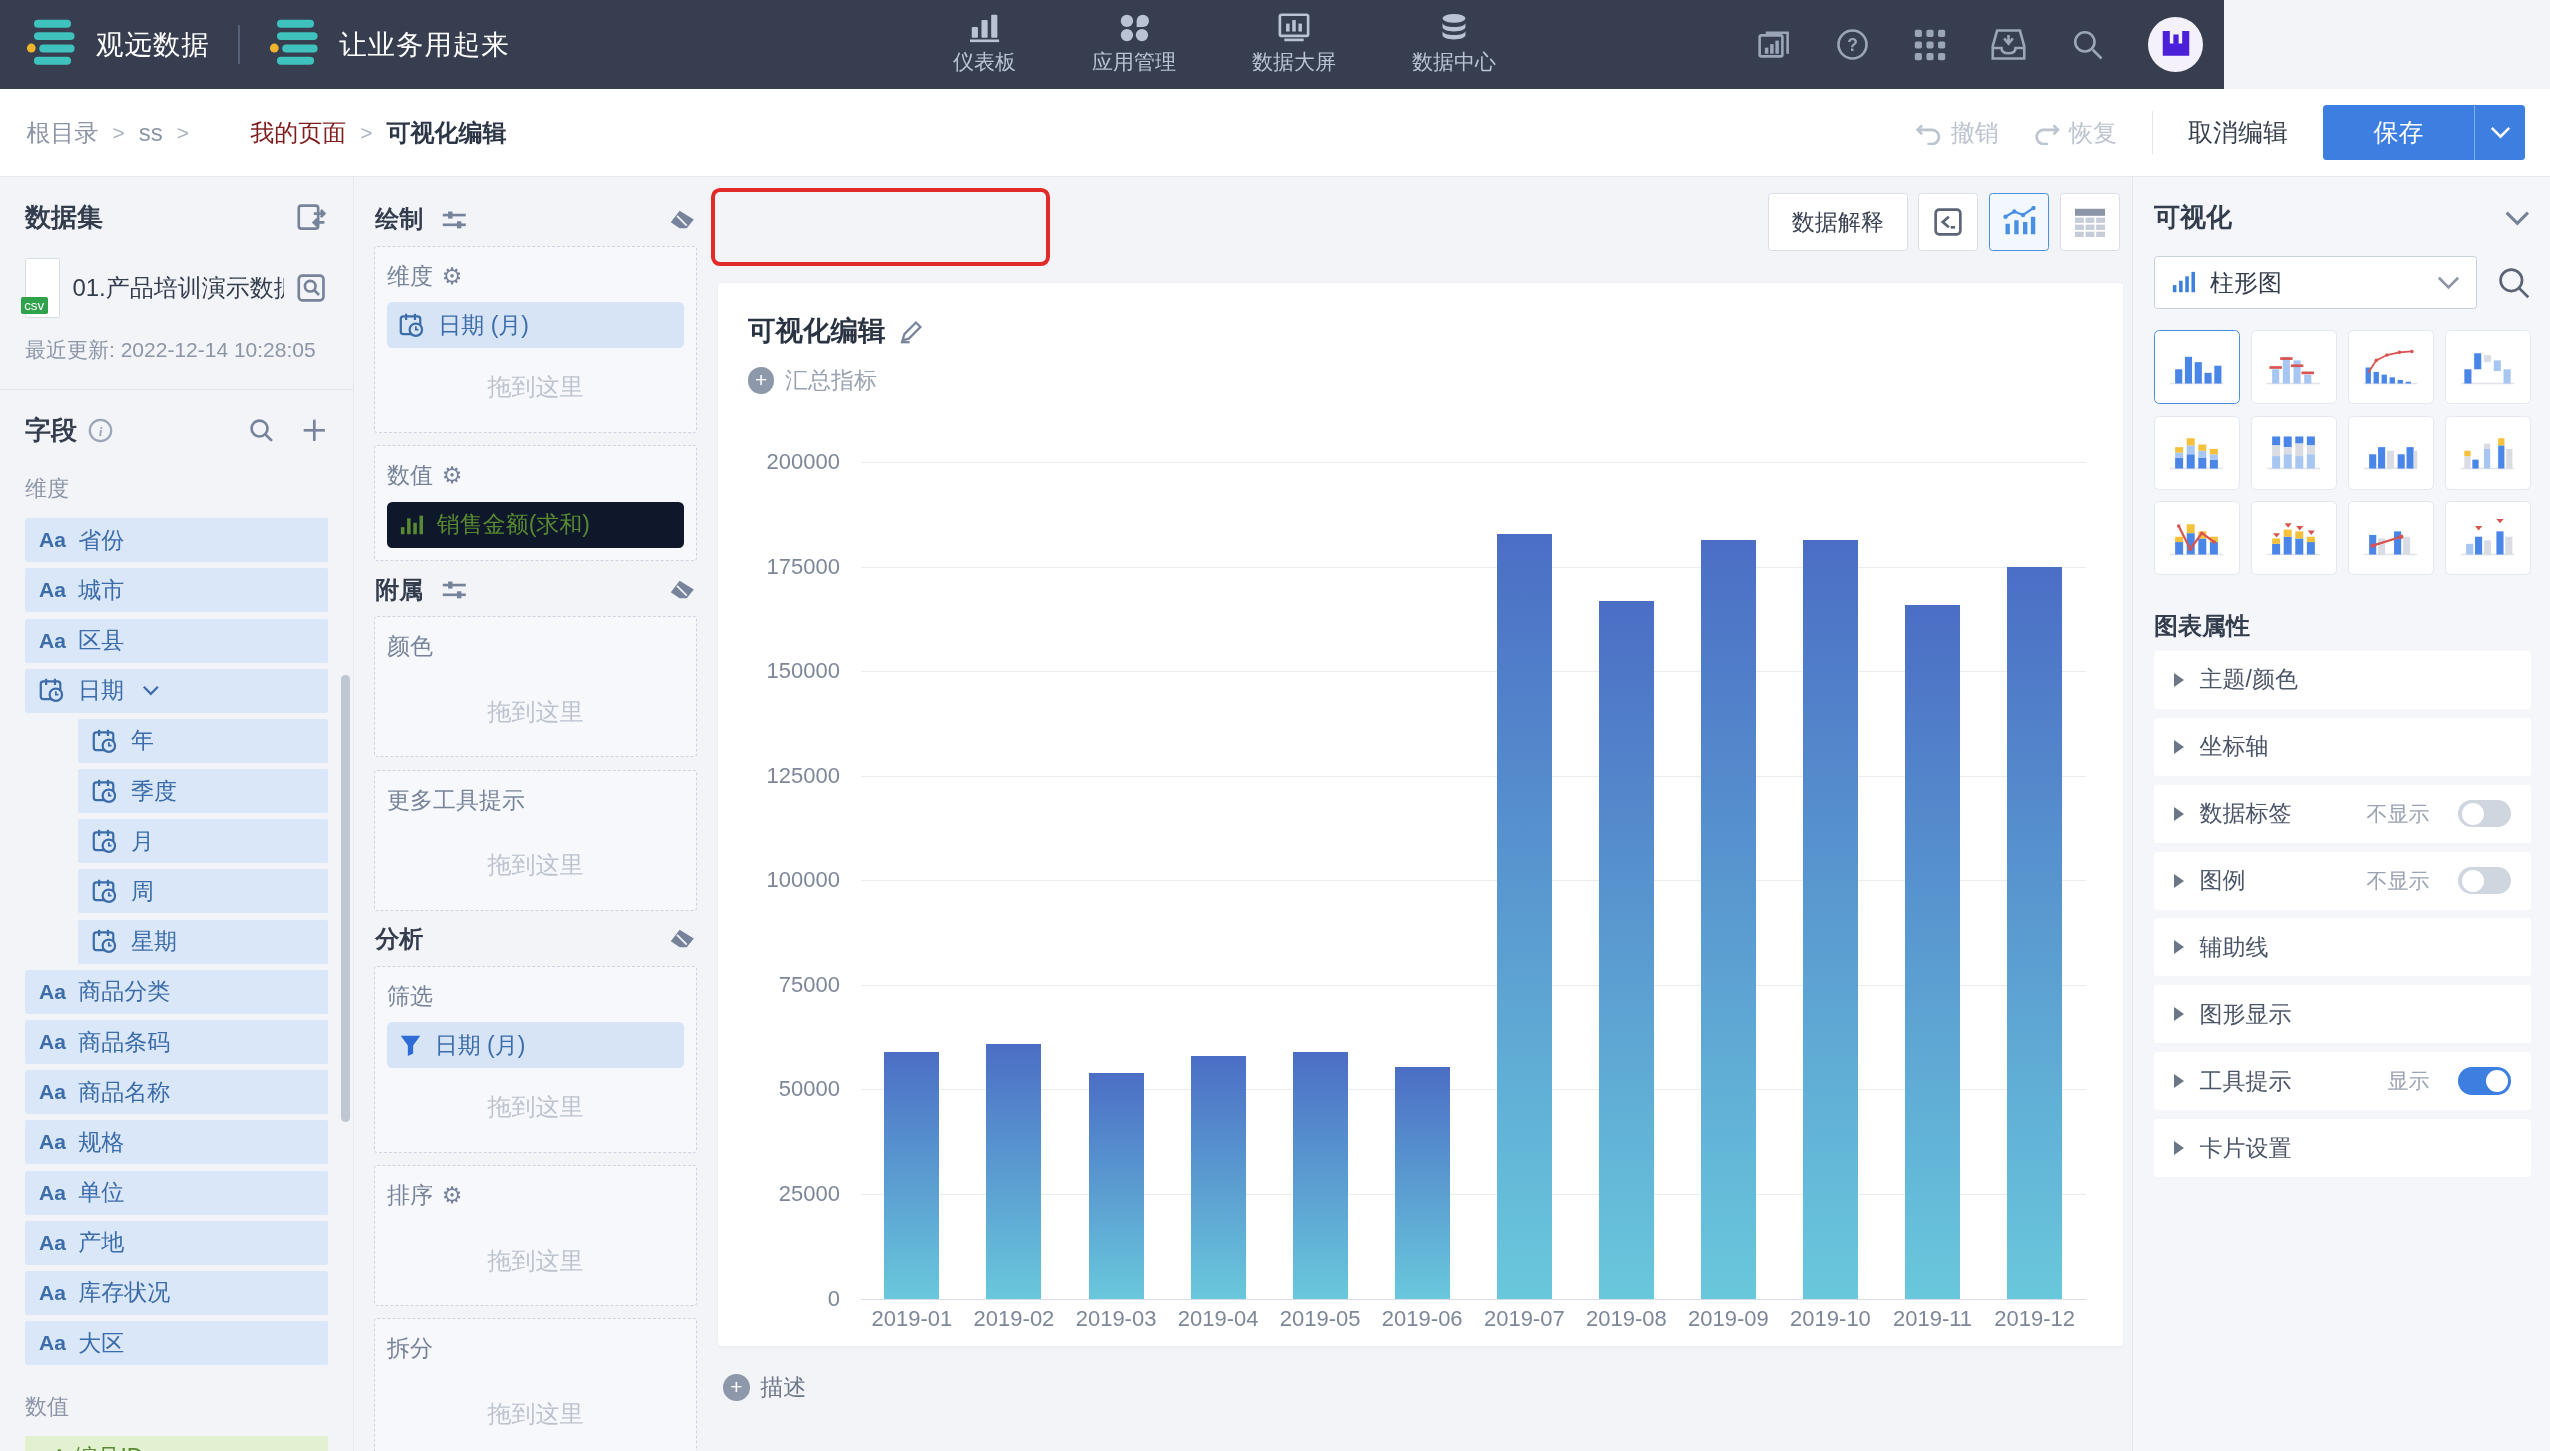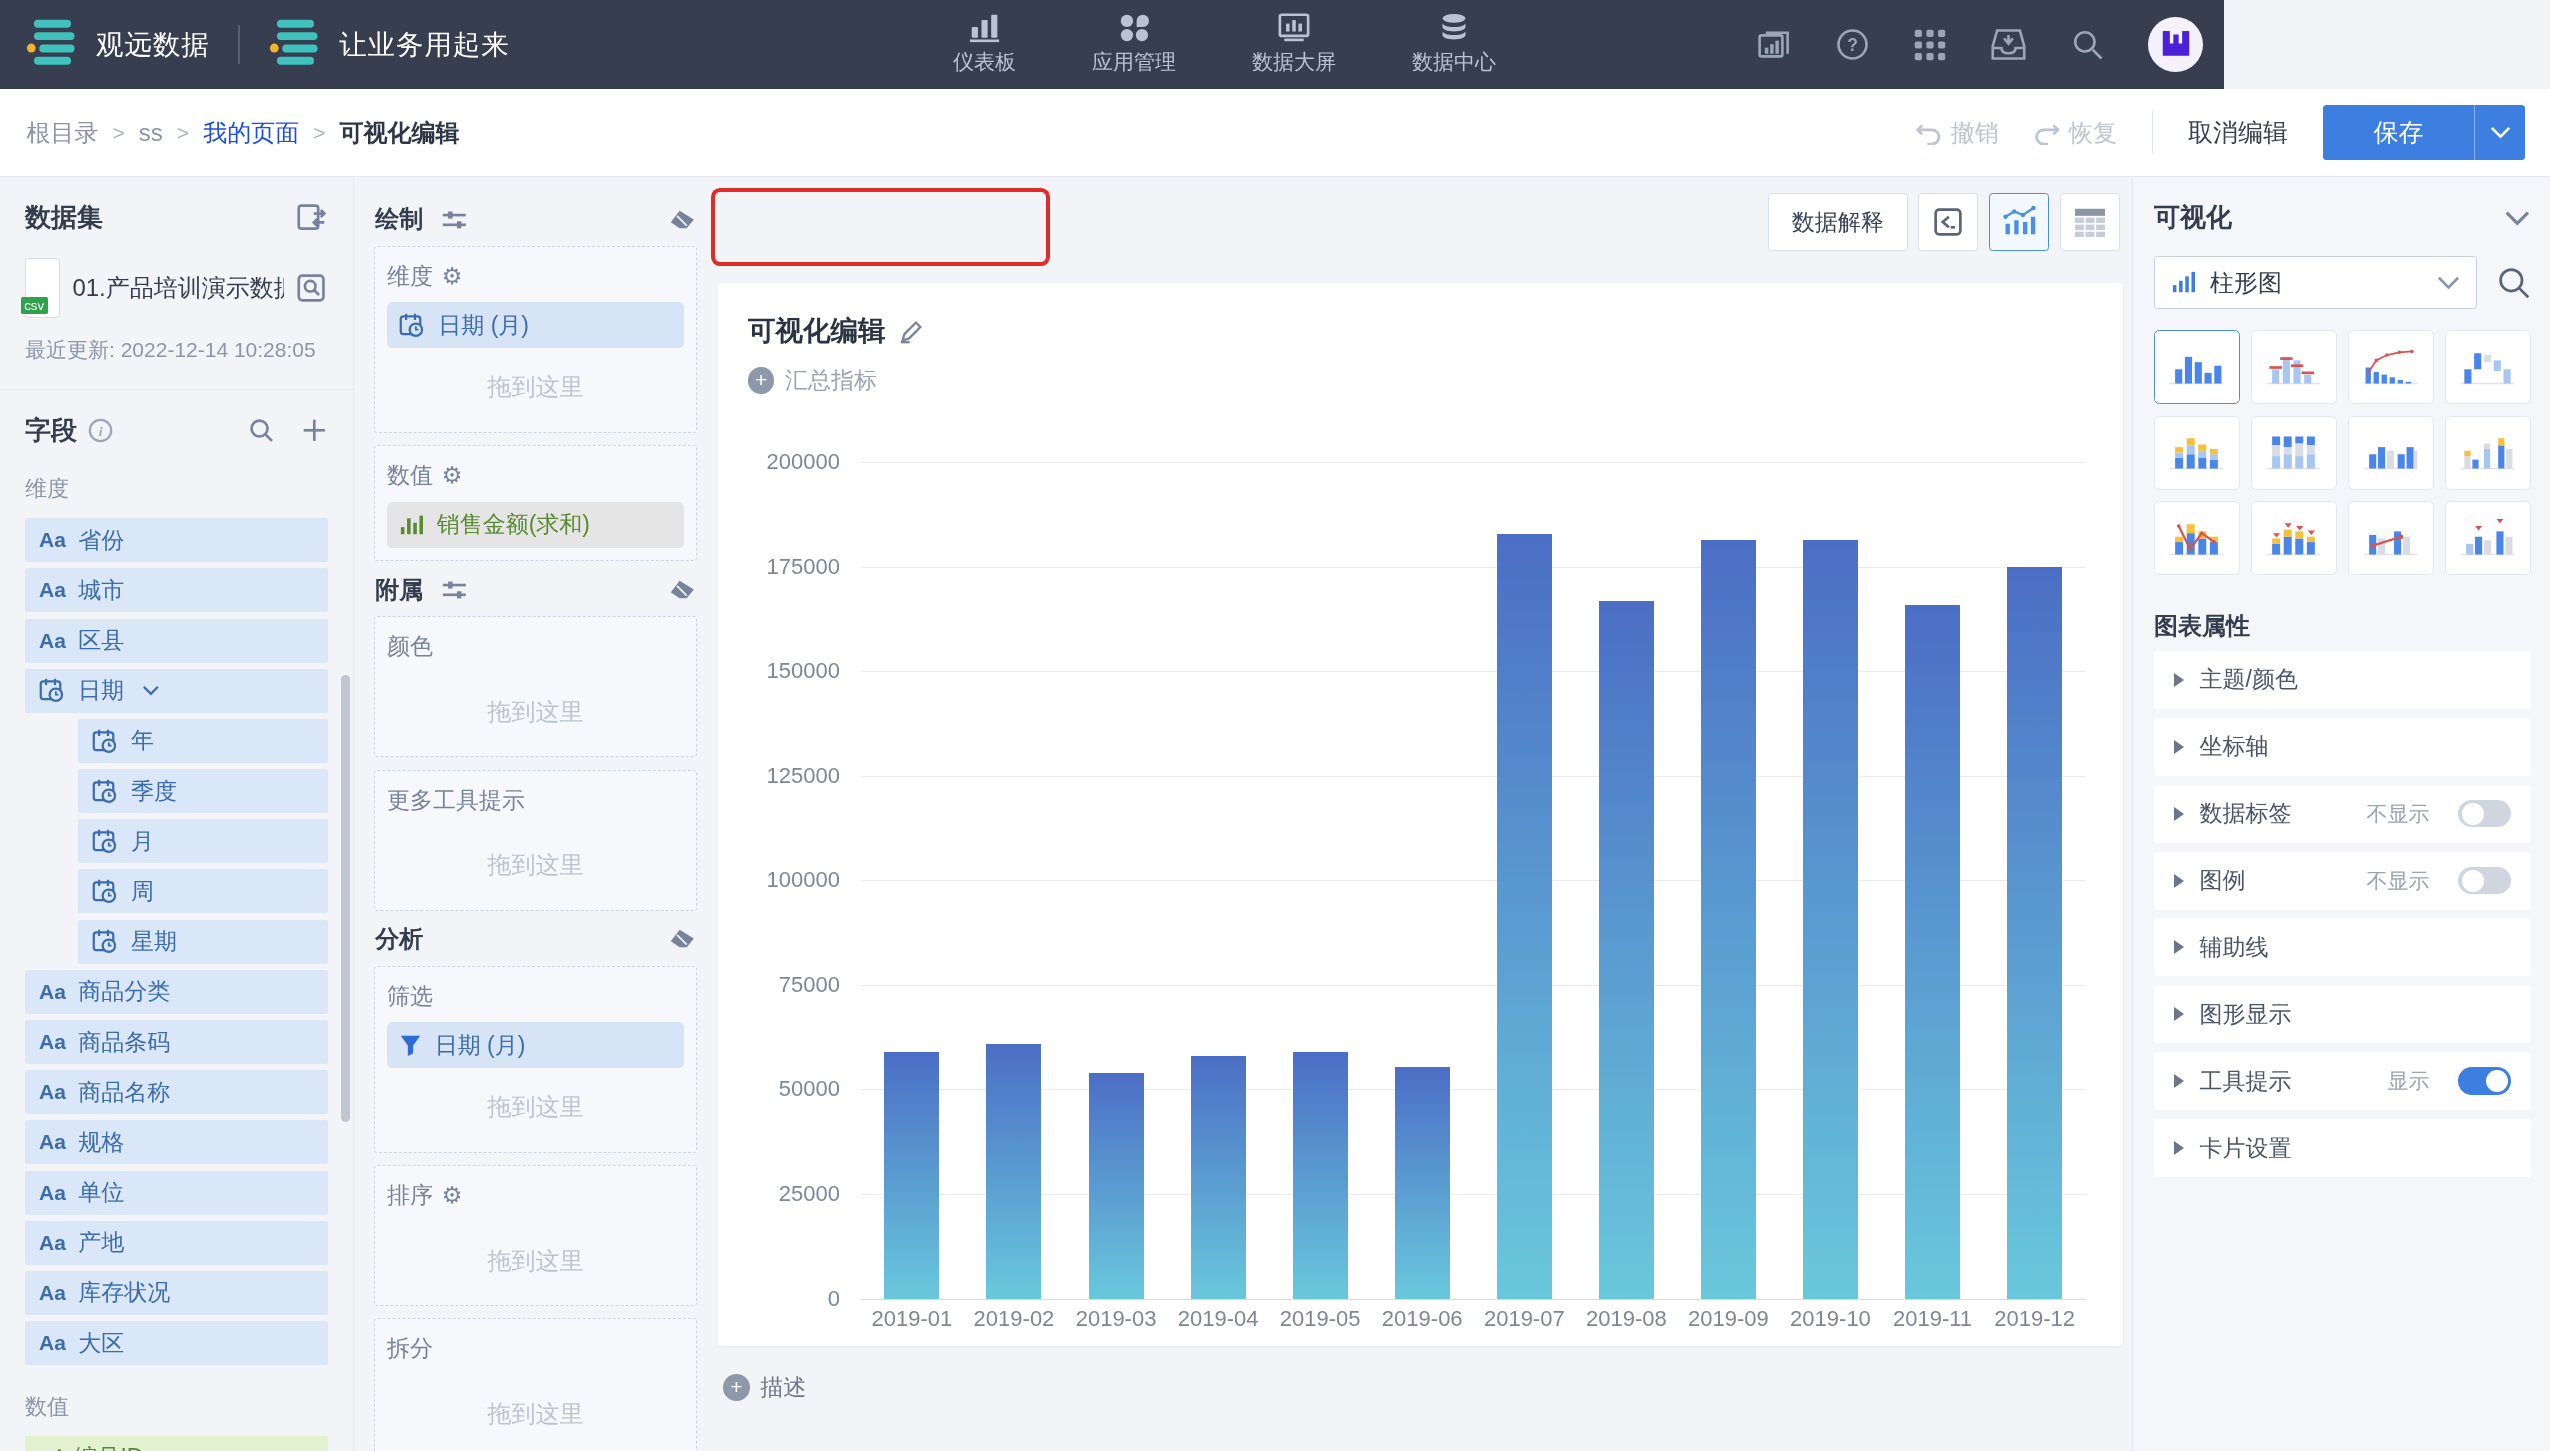--- a/index.html
+++ b/index.html
@@ -16,21 +16,21 @@
   .nav-item svg { display:block; }
   .nav-item .nav-label { font-size:21px; }
   .nav-right { position:absolute; right:21px; top:0; height:89px; display:flex; align-items:center; gap:43px; }
   .nav-right svg { display:block; }
   .avatar { width:55px; height:55px; border-radius:50%; background:#f4f1fa; display:flex; align-items:center; justify-content:center; }
 
   
   .topbar { position:absolute; left:0; top:89px; width:2550px; height:88px; background:#ffffff; border-bottom:0.9px solid #e4e8ef; display:flex; align-items:center; }
   .crumbs { display:flex; align-items:center; gap:14px; padding-left:26.6px; font-size:24px; color:#8b95a6; }
   .crumb-sep { color:#aab2c0; font-size:21px; }
-  .crumb-link { color:#1d4ed8; }
+  .crumb-link { color:#7f1d1d;margin-left:47px; }
   .crumb-current { color:#2c3647; font-weight:bold; }
   .topbar-right { position:absolute; right:25px; display:flex; align-items:center; gap:35px; }
   .tb-ghost { display:flex; align-items:center; gap:8.9px; font-size:24px; color:#bcc4d0; }
   .tb-divider { width:0.9px; height:43px; background:#e2e6ed; }
   .tb-cancel { font-size:25px; color:#39414f; cursor:pointer; }
   .save-btn { display:flex; height:55px; background:#3d7fe0; border-radius:3.5px; overflow:hidden; color:#fff; cursor:pointer; }
   .save-main { width:151px; display:flex; align-items:center; justify-content:center; font-size:25px; }
   .save-caret { width:51px; display:flex; align-items:center; justify-content:center; border-left:0.9px solid rgba(255,255,255,.38); }
 
   
@@ -63,21 +63,21 @@
   .scroll-thumb { position:absolute; right:2.7px; top:498px; width:8.9px; height:447px; border-radius:4.4px; background:#bfc7d3; }
 
   
   .mid-panel { position:absolute; left:354px; top:177px; width:354px; height:1274px; background:#f2f4f8; padding:21px 10.6px 0 19.5px; }
   .sec-h { display:flex; align-items:center; gap:18px; font-size:24px; color:#333d4d; font-weight:bold; margin:5.3px 1.8px 10.6px 1.8px; }
   .sec-h .sp { flex:1; }
   .gbox { border:1.8px dashed #ccd4e0; background:#f6f8fb; border-radius:3.5px; padding:14px 12.4px 12.4px 12.4px; margin-bottom:12.4px; }
   .gbox-label { font-size:23px; color:#76839a; display:flex; align-items:center; gap:8.9px; margin-bottom:10.6px; }
   .slot-chip { display:flex; align-items:center; gap:12.4px; height:46px; border-radius:5.3px; padding:0 12.4px; font-size:23px; cursor:grab; }
   .slot-chip.dim { background:#d6e4f6; color:#3c6ca9; }
-  .slot-chip.meas { background:#e5e5e5; color:#578a31; }
+  .slot-chip.meas { background:#0f172a; color:#578a31; }
   .gbox .drop-hint { padding:23px 0 16px 0; }
 
   
   .canvas { position:absolute; left:709px; top:177px; width:1423px; height:1274px; background:#f2f4f8; }
   .canvas-top { position:absolute; left:0; top:0; width:100%; height:106px; }
   .auto-refresh { position:absolute; left:14px; top:25px; display:flex; align-items:center; gap:19.5px; padding:12.4px 21px; font-size:24px; color:#333d4d; }
   .annotation { position:absolute; left:1.8px; top:10.6px; width:339px; height:78px; border:4.4px solid #e22b28; border-radius:8.9px; pointer-events:none; }
   .view-btns { position:absolute; right:12.4px; top:16px; display:flex; align-items:center; gap:10.6px; }
   .btn-white { height:58px; background:#fff; border:0.9px solid #d9dee8; border-radius:3.5px; display:flex; align-items:center; justify-content:center; cursor:pointer; }
   .btn-explain { padding:0 23px; font-size:23px; color:#3a4354; }

